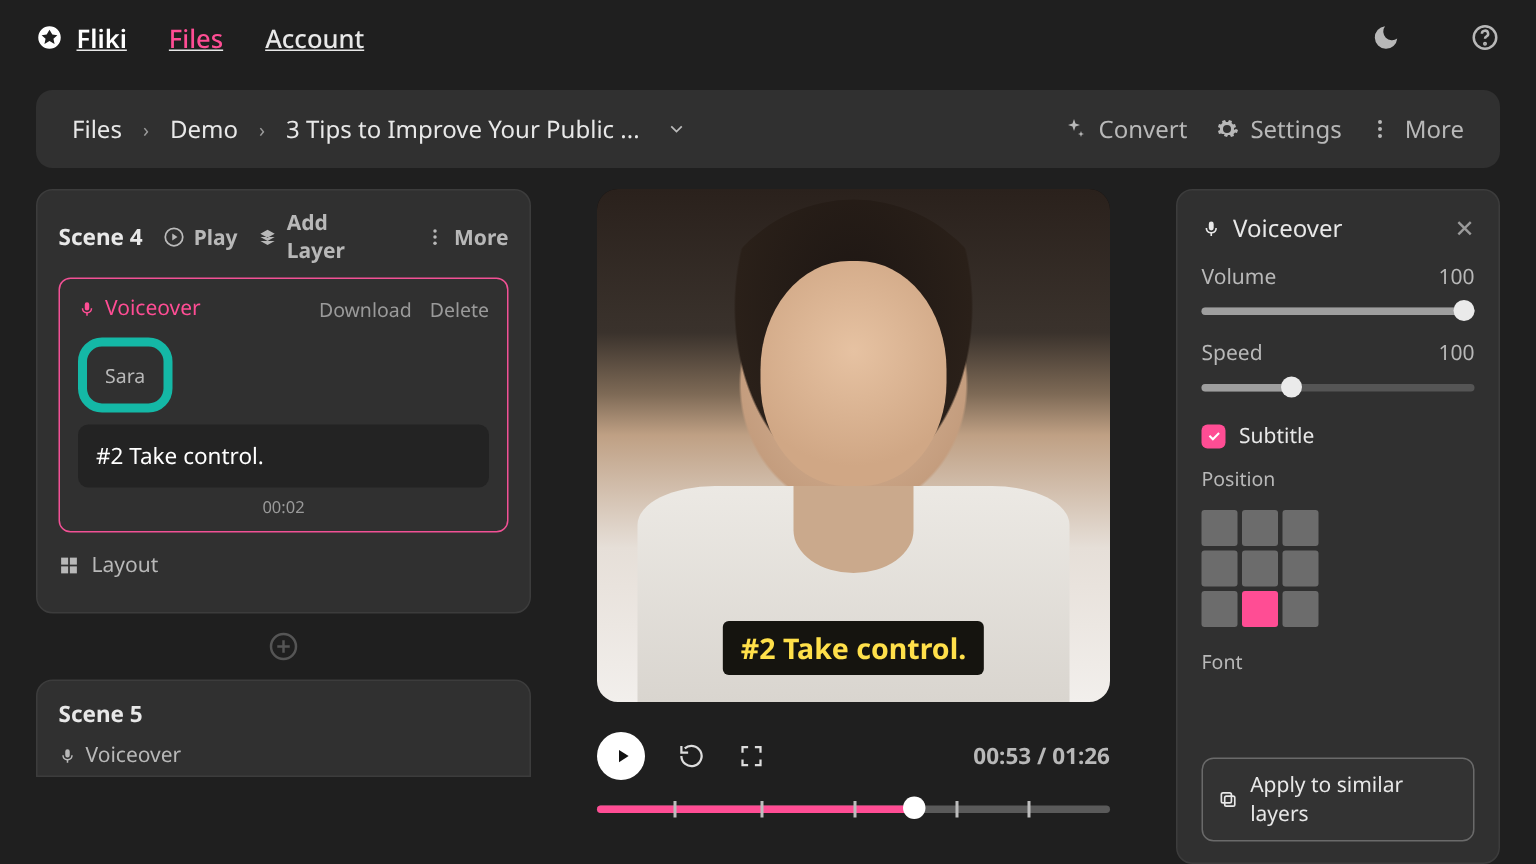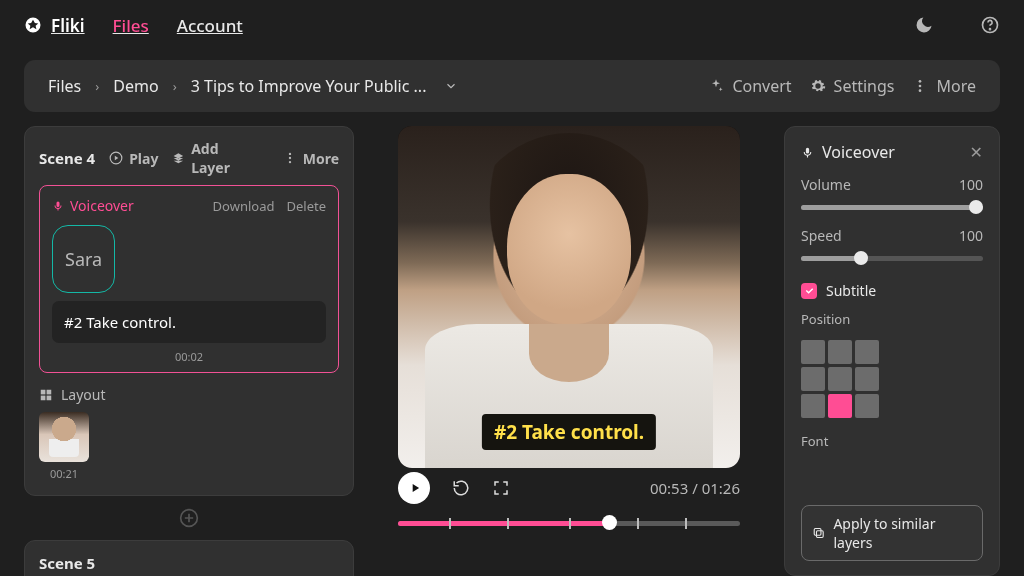--- a/index.html
+++ b/index.html
@@ -46,21 +46,21 @@
   .scene-title{font-size:15px;color:var(--text);flex-shrink:0;}
   .head-btn{display:flex;align-items:center;gap:6px;color:var(--text-dim);font-size:14px;cursor:pointer;}
   .head-btn svg{width:14px;height:14px;fill:var(--text-dim);}
   .head-spacer{flex:1;}
   .vo-block{border:1.5px solid var(--pink-soft);border-radius:8px;padding:10px 12px 8px 12px;margin-bottom:12px;}
   .vo-top{display:flex;align-items:center;gap:10px;margin-bottom:10px;}
   .vo-label{color:var(--pink);font-size:14px;display:flex;align-items:center;gap:6px;}
   .vo-label svg{width:12px;height:12px;fill:var(--pink);}
   .vo-act{margin-left:auto;display:flex;gap:12px;font-size:13px;color:var(--text-dim2);}
   .vo-act span{cursor:pointer;}
-  .chip{display:inline-block;border:1px solid #14b8a6;color:var(--text-dim);border-radius:16px;padding:21px 12px;font-size:18px;margin-bottom:8px;cursor:pointer;}
+  .chip{display:inline-block;border:6px solid #14b8a6;color:var(--text-dim);border-radius:16px;padding:10px 12px;font-size:13px;margin-bottom:8px;cursor:pointer;}
   .vo-input{width:100%;background:#232323;border:none;border-radius:7px;color:#fff;padding:11px 12px;font-size:15px;outline:none;}
   .vo-time{text-align:center;font-size:11px;color:var(--text-dim2);margin-top:6px;}
   .layout-row{display:flex;align-items:center;gap:8px;color:var(--text-dim);font-size:14px;margin-bottom:8px;cursor:pointer;}
   .layout-row svg{width:14px;height:14px;fill:var(--text-dim);}
   .thumb{width:50px;height:50px;border-radius:6px;background:linear-gradient(180deg,#3a2c22 0%,#d9c6b8 45%,#e9e2db 100%);position:relative;overflow:hidden;}
   .thumb::after{content:"";position:absolute;left:20%;top:10%;width:60%;height:80%;background:radial-gradient(circle at 50% 30%,#caa98c 0 38%,transparent 39%),linear-gradient(180deg,transparent 55%,#eee 56%);border-radius:4px;}
   .thumb-time{font-size:11px;color:var(--text-dim2);margin-top:4px;text-align:center;width:50px;}
   .add-row{display:flex;justify-content:center;}
   .add-row svg{width:20px;height:20px;fill:#555;cursor:pointer;}
   .scene-mini{background:var(--panel);border-radius:11px 11px 0 0;padding:12px 14px 4px 14px;border:1px solid #3c3c3c;}
@@ -71,21 +71,21 @@
   .preview{width:342px;height:342px;border-radius:14px;background:#0d0b0a;position:relative;overflow:hidden;}
   .pv-bg{position:absolute;inset:0;background:
     radial-gradient(ellipse 52% 58% at 50% 38%,#d9b89b 0%,#c49d7e 42%,transparent 43%),
     linear-gradient(180deg,#2a211c 0%,#3a322c 28%,#7e6a56 40%,#bfa084 48%,#e6dfd8 70%,#f2efec 100%);
   }
   .pv-hair{position:absolute;left:18%;top:2%;width:64%;height:70%;background:radial-gradient(ellipse 60% 80% at 50% 30%,#1d1613 0%,#2a2019 60%,transparent 61%);border-radius:50% 50% 40% 40%;}
   .pv-face{position:absolute;left:32%;top:14%;width:36%;height:44%;background:radial-gradient(circle at 50% 40%,#e6c2a2 0%,#d0a785 70%);border-radius:48% 48% 46% 46%;}
   .pv-shirt{position:absolute;left:8%;bottom:0;width:84%;height:42%;background:linear-gradient(180deg,#ece9e4 0%,#d9d5cf 100%);border-radius:18% 18% 0 0;}
   .pv-shirt::before{content:"";position:absolute;left:36%;top:0;width:28%;height:40%;background:#caa98c;border-radius:0 0 50% 50%;}
   .caption{position:absolute;left:50%;bottom:18px;transform:translateX(-50%);background:#15140f;color:#ffe04a;font-weight:700;font-size:19px;padding:5px 12px;border-radius:4px;white-space:nowrap;}
-  .controls{margin-top:4px;display:flex;align-items:center;gap:22px;justify-content:flex-end;width:342px;}
+  .controls{margin-top:20px;display:flex;align-items:center;gap:22px;justify-content:flex-end;width:342px;font-weight:bold;}
   .play-big{width:32px;height:32px;border-radius:50%;background:#fff;display:flex;align-items:center;justify-content:center;cursor:pointer;}
   .play-big svg{width:14px;height:14px;fill:#111;margin-left:2px;}
   .ctl-icon{width:18px;height:18px;fill:none;stroke:#ddd;stroke-width:2;cursor:pointer;}
   .timecode{margin-left:auto;color:var(--text-dim);font-size:15px;}
   .seek{margin-top:14px;width:342px;height:10px;position:relative;}
   .seek .track-bg{position:absolute;inset:0;top:3px;height:5px;background:#5a5a5a;border-radius:3px;}
   .seek .track-fill{position:absolute;left:0;top:3px;height:5px;background:var(--pink);border-radius:3px;width:62%;}
   .seek .tick{position:absolute;top:0;width:2px;height:11px;background:#bdbdbd;}
   .seek .knob{position:absolute;top:-3px;width:15px;height:15px;border-radius:50%;background:#fff;left:calc(62% - 8px);cursor:pointer;}
   
@@ -219,24 +219,20 @@
 
       <div class="layout-row">
         <svg viewBox="0 0 24 24">
             <rect x="3" y="3" width="8" height="8"></rect>
             <rect x="13" y="3" width="8" height="8"></rect>
             <rect x="3" y="13" width="8" height="8"></rect>
             <rect x="13" y="13" width="8" height="8"></rect>
           </svg>
         <span>Layout</span>
       </div>
-      <div>
-        <div class="thumb"></div>
-        <div class="thumb-time">00:21</div>
-      </div>
     </div>
 
     <div class="add-row">
       <svg viewBox="0 0 24 24">
           <circle cx="12" cy="12" r="10" fill="none" stroke="#555" stroke-width="2"></circle>
           <path d="M12 7v10M7 12h10" stroke="#555" stroke-width="2"></path>
         </svg>
     </div>
 
     <div class="scene-mini">

